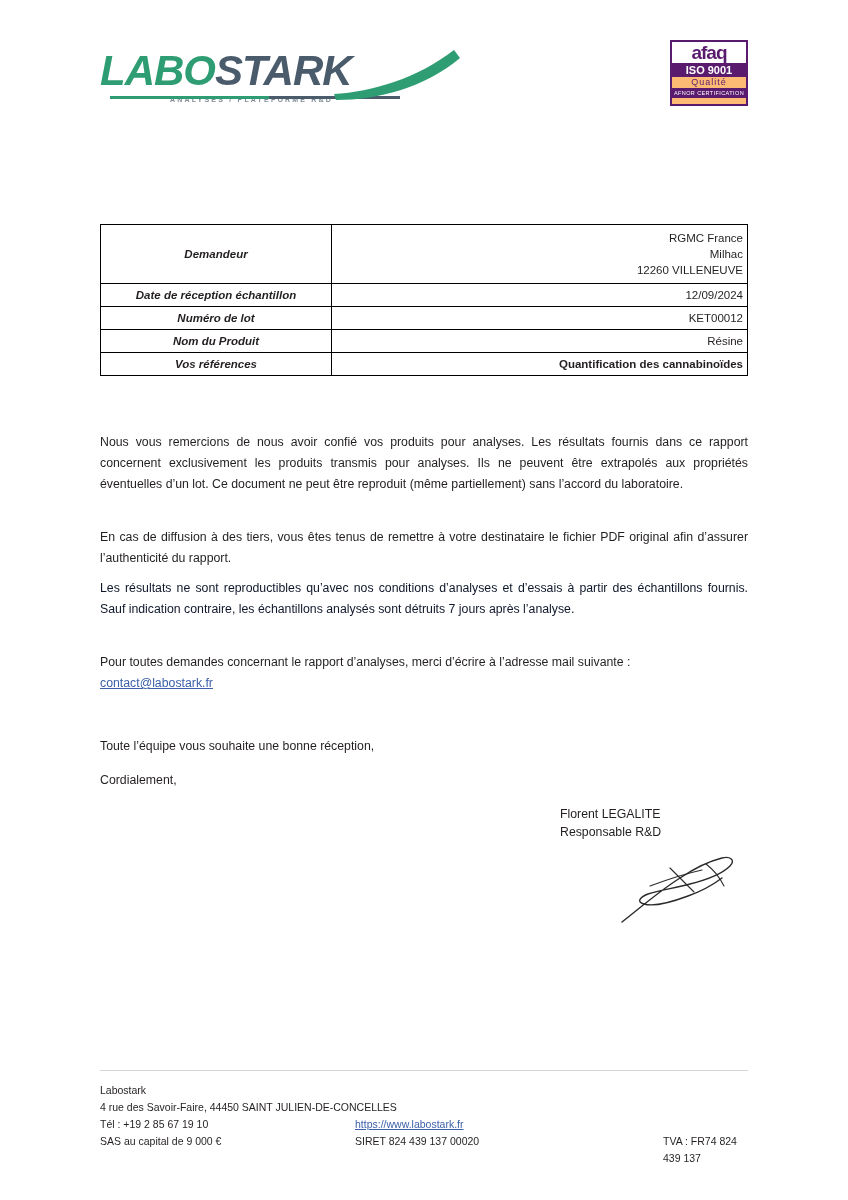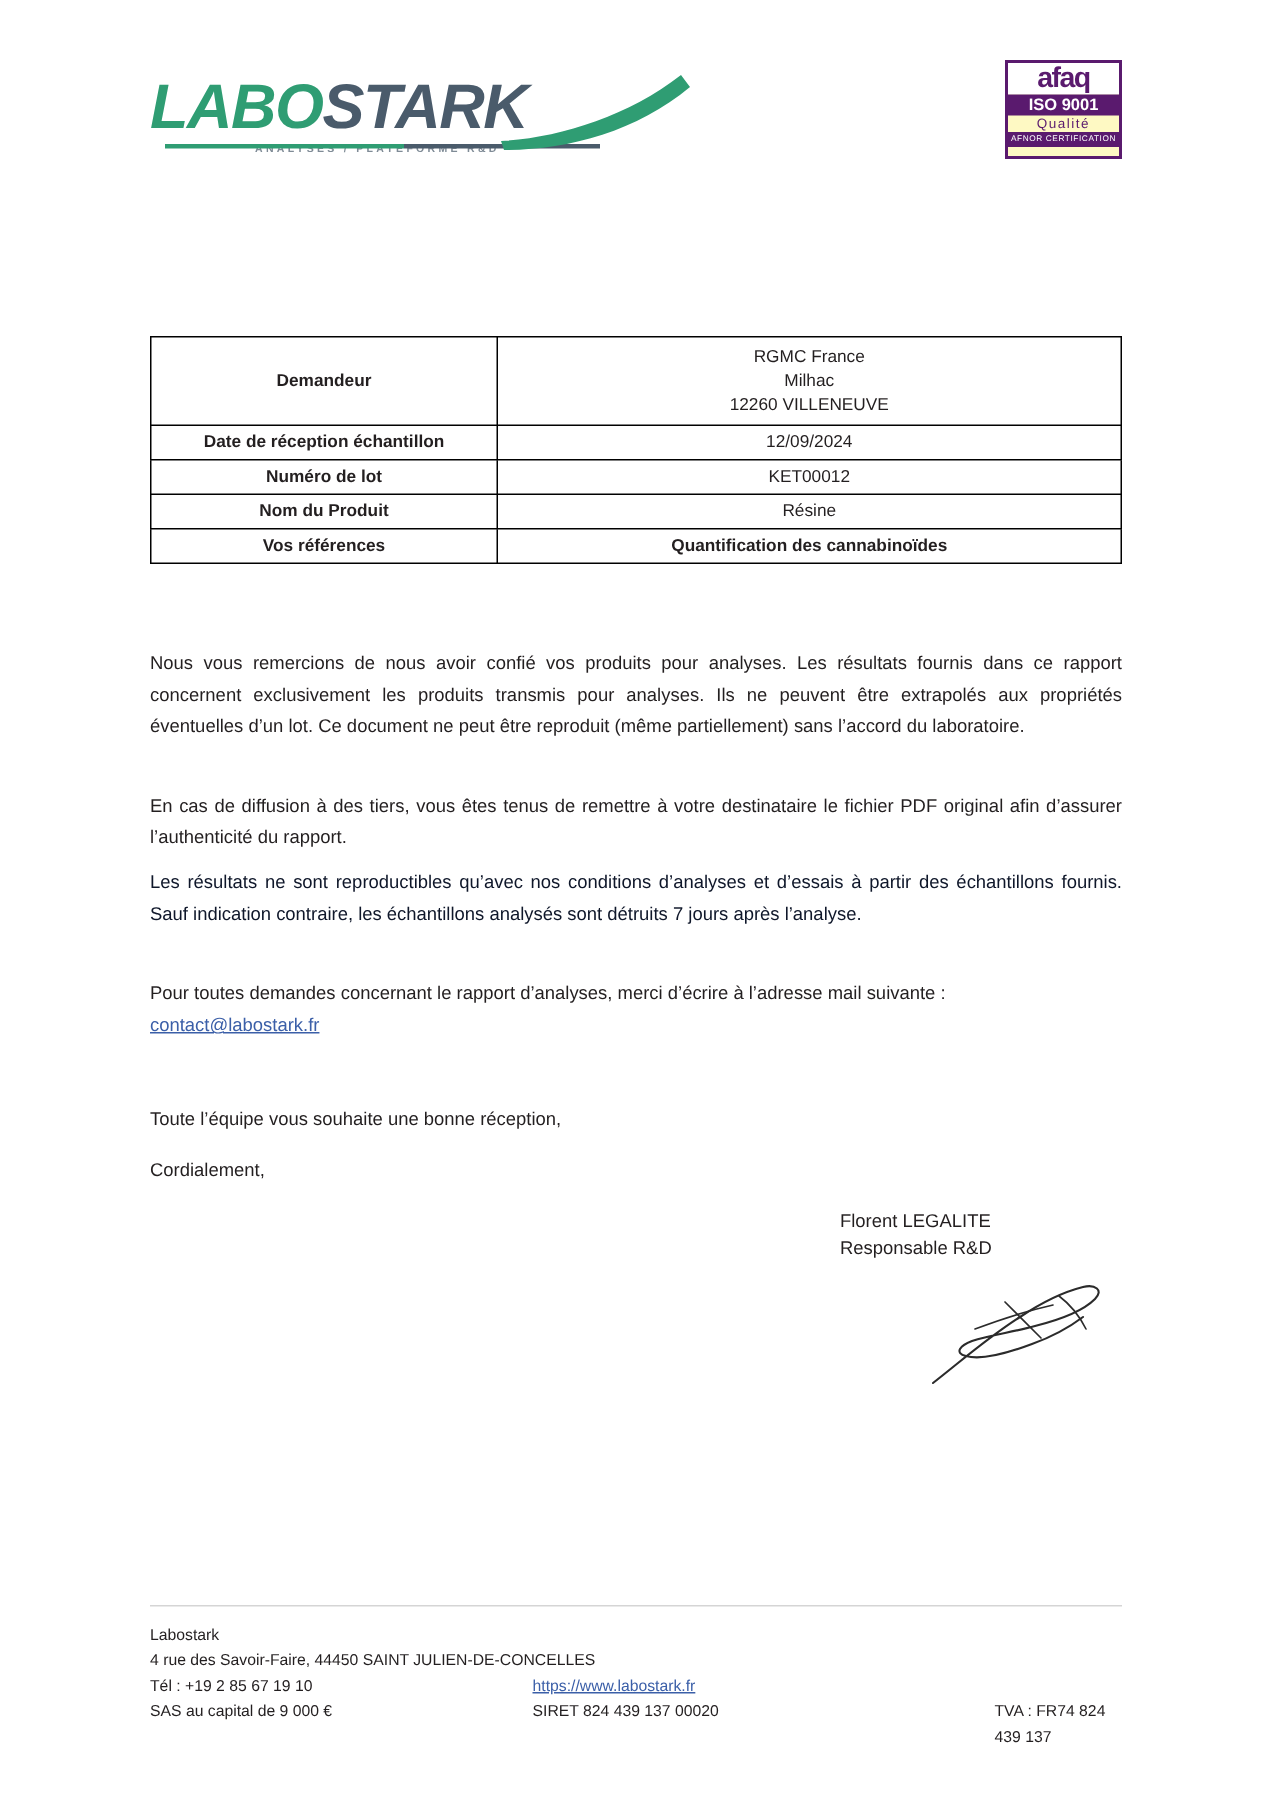--- a/index.html
+++ b/index.html
@@ -75,21 +75,21 @@
     background: linear-gradient(90deg, #2f9d73 0%, #2f9d73 55%, #4a5b6b 55%, #4a5b6b 100%);
   }
 
   .afaq {
     position: absolute;
     right: 0;
     top: 0;
     width: 78px;
     height: 66px;
     border: 2px solid #5a1a6e;
-    background: #fef9c3;
+    background: #fdba74;
     text-align: center;
     box-sizing: border-box;
   }
   .afaq-top {
     background: #ffffff;
     color: #5a1a6e;
     font-weight: bold;
     font-size: 19px;
     letter-spacing: -1px;
     line-height: 20px;
@@ -150,23 +150,24 @@
   .info-table td {
     border: 1px solid #000000;
     padding: 5px 4px;
     font-size: 11.5px;
     vertical-align: middle;
   }
   .info-table td.label {
     width: 222px;
     text-align: center;
     font-weight: bold;
+    font-style: italic;
   }
   .info-table td.value {
-    text-align: center;
+    text-align: right;
   }
   .info-table td.value .line { display: block; line-height: 16px; }
   .info-table td.value.bold { font-weight: bold; }
 
   
   .body-text {
     position: absolute;
     left: 100px;
     width: 648px;
     font-size: 12.3px;

